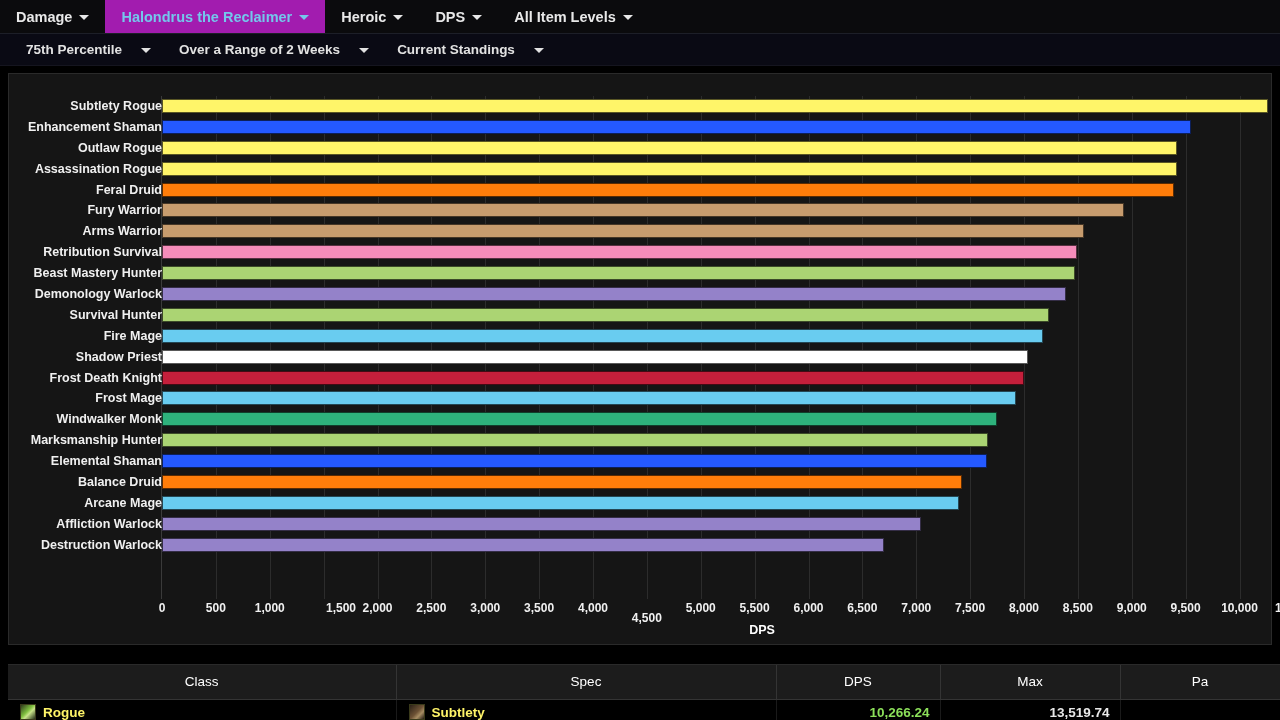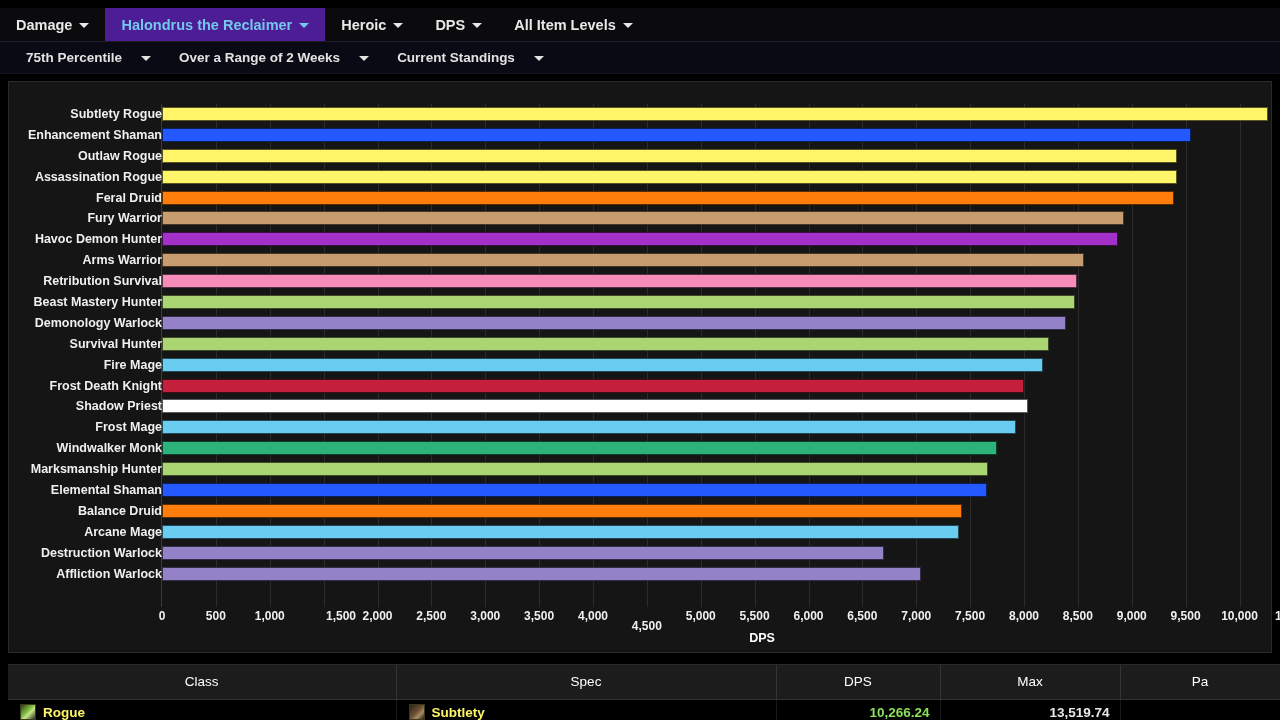--- a/index.html
+++ b/index.html
@@ -4,39 +4,39 @@
 <style>
   * { box-sizing: border-box; margin: 0; padding: 0; }
   html, body {
     width: 1280px; height: 720px;
     background: #000;
     font-family: "Liberation Sans", sans-serif;
     overflow: hidden;
   }
 
   
-  #topbar-wrap { width: 1280px; background: #000; padding-top: 8px; }
+  #topbar-wrap { width: 1280px; background: #000; padding-top: 0; }
   #tabbar {
     height: 34px;
     background: #0b0b0d;
     display: flex;
     align-items: stretch;
     border-bottom: 1px solid #1d1f28;
   }
   .tab {
     display: flex; align-items: center;
     padding: 0 16px;
     color: #e8e8e8;
     font-size: 14.5px;
     font-weight: bold;
     white-space: nowrap;
     cursor: pointer;
   }
   .tab.active {
-    background: #4c1d95;
+    background: #a21caf;
     color: #74c7ec;
   }
   .caret {
     display: inline-block;
     margin-left: 7px;
     width: 0; height: 0;
     border-left: 5px solid transparent;
     border-right: 5px solid transparent;
     border-top: 5px solid currentColor;
     position: relative; top: 1px;
@@ -261,24 +261,20 @@
         </div>
         <div class="row">
           <div class="row-label">Feral Druid</div>
           <div class="bar" style="width: 1011.77px; background: rgb(255, 125, 10);"></div>
         </div>
         <div class="row">
           <div class="row-label">Fury Warrior</div>
           <div class="bar" style="width: 962.207px; background: rgb(199, 156, 110);"></div>
         </div>
         <div class="row">
-          <div class="row-label">Havoc Demon Hunter</div>
-          <div class="bar" style="width: 955.742px; background: rgb(163, 48, 201);"></div>
-        </div>
-        <div class="row">
           <div class="row-label">Arms Warrior</div>
           <div class="bar" style="width: 922.34px; background: rgb(199, 156, 110);"></div>
         </div>
         <div class="row">
           <div class="row-label">Retribution Survival</div>
           <div class="bar" style="width: 914.798px; background: rgb(245, 140, 186);"></div>
         </div>
         <div class="row">
           <div class="row-label">Beast Mastery Hunter</div>
           <div class="bar" style="width: 912.643px; background: rgb(171, 212, 115);"></div>
@@ -289,28 +285,28 @@
         </div>
         <div class="row">
           <div class="row-label">Survival Hunter</div>
           <div class="bar" style="width: 886.783px; background: rgb(171, 212, 115);"></div>
         </div>
         <div class="row">
           <div class="row-label">Fire Mage</div>
           <div class="bar" style="width: 881.395px; background: rgb(105, 204, 240);"></div>
         </div>
         <div class="row">
+          <div class="row-label">Shadow Priest</div>
+          <div class="bar" style="width: 866.31px; background: rgb(255, 255, 255);"></div>
+        </div>
+        <div class="row">
           <div class="row-label">Frost Death Knight</div>
           <div class="bar" style="width: 862px; background: rgb(196, 31, 59);"></div>
         </div>
         <div class="row">
-          <div class="row-label">Shadow Priest</div>
-          <div class="bar" style="width: 866.31px; background: rgb(255, 255, 255);"></div>
-        </div>
-        <div class="row">
           <div class="row-label">Frost Mage</div>
           <div class="bar" style="width: 854.457px; background: rgb(105, 204, 240);"></div>
         </div>
         <div class="row">
           <div class="row-label">Windwalker Monk</div>
           <div class="bar" style="width: 835.062px; background: rgb(46, 178, 124);"></div>
         </div>
         <div class="row">
           <div class="row-label">Marksmanship Hunter</div>
           <div class="bar" style="width: 826.442px; background: rgb(171, 212, 115);"></div>
@@ -321,26 +317,26 @@
         </div>
         <div class="row">
           <div class="row-label">Balance Druid</div>
           <div class="bar" style="width: 799.505px; background: rgb(255, 125, 10);"></div>
         </div>
         <div class="row">
           <div class="row-label">Arcane Mage</div>
           <div class="bar" style="width: 797.35px; background: rgb(105, 204, 240);"></div>
         </div>
         <div class="row">
+          <div class="row-label">Affliction Warlock</div>
+          <div class="bar" style="width: 758.56px; background: rgb(148, 130, 201);"></div>
+        </div>
+        <div class="row">
           <div class="row-label">Destruction Warlock</div>
           <div class="bar" style="width: 721.925px; background: rgb(148, 130, 201);"></div>
-        </div>
-        <div class="row">
-          <div class="row-label">Affliction Warlock</div>
-          <div class="bar" style="width: 758.56px; background: rgb(148, 130, 201);"></div>
         </div>
       </div>
     <div id="xaxis">
         <div class="xtick" style="left: 153px;">0</div>
         <div class="xtick" style="left: 206.875px;">500</div>
         <div class="xtick" style="left: 260.75px;">1,000</div>
         <div class="xtick" style="left: 332px;">1,500</div>
         <div class="xtick" style="left: 368.5px;">2,000</div>
         <div class="xtick" style="left: 422.375px;">2,500</div>
         <div class="xtick" style="left: 476.25px;">3,000</div>

